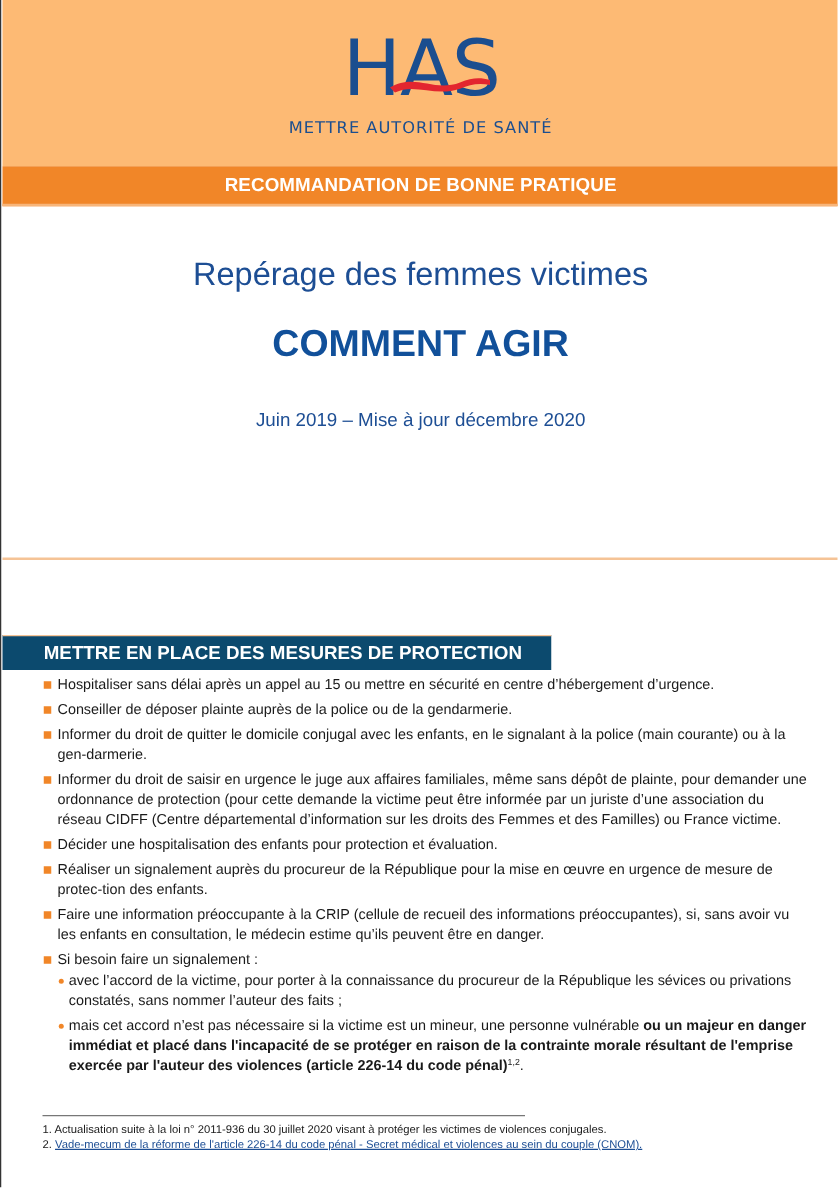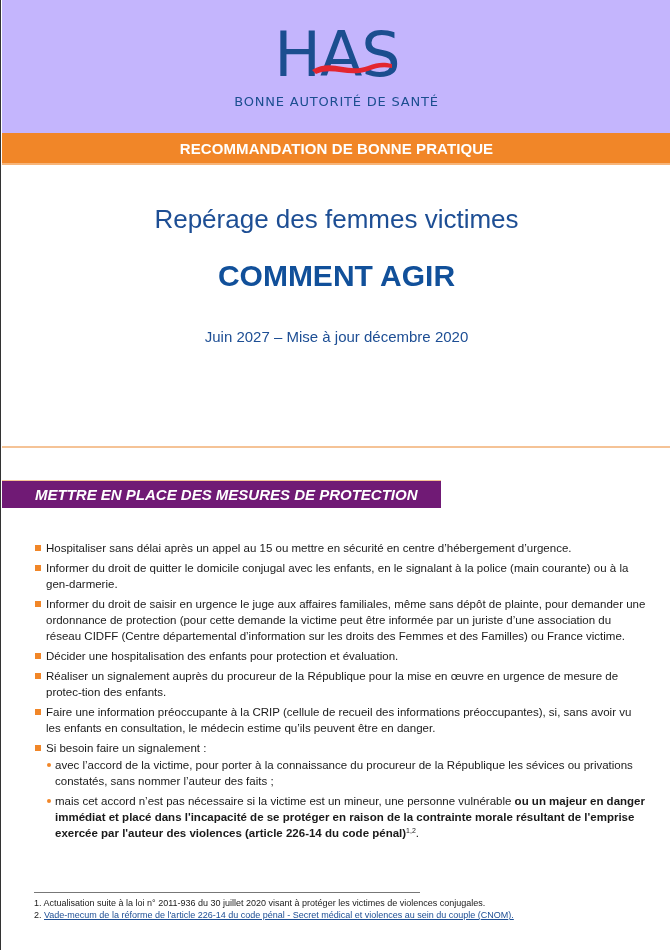--- a/index.html
+++ b/index.html
@@ -1,36 +1,36 @@
 <!DOCTYPE html>
 <html><head>
   <meta charset="utf-8">
   <style>
     * { margin: 0; padding: 0; box-sizing: border-box; }
     html, body { width: 670px; height: 950px; background: #ffffff; overflow: hidden; }
     body { font-family: "Liberation Sans", sans-serif; position: relative; }
     .page { position: absolute; left: 0; top: 0; width: 670px; height: 950px; border-left: 1px solid #333; background: #fff; }
 
-    .header-band { position: absolute; left: 1px; top: 0; width: 669px; height: 133px; background: #c4b5fd; padding-left: 24px; }
+    .header-band { position: absolute; left: 1px; top: 0; width: 669px; height: 133px; background: #fdba74; padding-left: 24px; }
     .logo { position: absolute; left: 0; width: 669px; top: 22px; text-align: center; }
     .logo-mark { position: relative; display: inline-block; width: 130px; height: 66px; }
     .logo-letters { position: absolute; left: 0; top: 0; width: 130px; height: 66px; }
     .logo-sub { margin-top: 2px; color: #1b4e8f; font-family: "DejaVu Sans", sans-serif; font-size: 13px; letter-spacing: 0.8px; }
 
     .rbp-band { position: absolute; left: 1px; top: 133px; width: 669px; height: 32px; background: #f18628; border-bottom: 2px solid #f7b57a; }
     .rbp-band span { display: block; text-align: center; color: #fff; font-weight: bold; font-size: 15px; line-height: 32px; letter-spacing: 0.1px; }
 
     .title-block { position: absolute; left: 1px; top: 200px; width: 669px; text-align: center; color: #1d4e94; }
     .title-line { font-size: 26px; line-height: 38px; }
     .title-main { font-size: 30px; font-weight: bold; margin-top: 20px; line-height: 36px; color: #11509a; }
     .title-date { font-size: 15px; margin-top: 34px; }
 
     .divider { position: absolute; left: 1px; top: 446px; width: 669px; height: 2px; background: #f5c396; }
 
-    .section-band { position: absolute; left: 1px; top: 480px; width: 439px; height: 28px; background: #701a75; border-top: 1px solid #f5c396; font-style: italic; }
+    .section-band { position: absolute; left: 1px; top: 508px; width: 439px; height: 28px; background: #0c4a6e; border-top: 1px solid #f5c396; }
     .section-band span { display: block; color: #fff; font-weight: bold; font-size: 15px; line-height: 27px; padding-left: 33px; }
 
     .content { position: absolute; left: 33px; top: 540px; width: 615px; color: #1a1a1a; font-size: 11.5px; line-height: 16px; }
     .sub-heading { color: #11509a; font-weight: bold; font-size: 14px; margin-bottom: 7px; }
     ul.bullets { list-style: none; }
     ul.bullets > li { position: relative; padding-left: 12px; margin-bottom: 4px; }
     ul.bullets > li::before { content: ""; position: absolute; left: 1px; top: 5px; width: 6px; height: 6px; background: #f18628; }
     ul.subs { list-style: none; margin-top: 1px; }
     ul.subs > li { position: relative; padding-left: 9px; margin-bottom: 4px; }
     ul.subs > li::before { content: ""; position: absolute; left: 1px; top: 6px; width: 4px; height: 4px; border-radius: 2px; background: #f18628; }
@@ -47,43 +47,44 @@
 <div class="page">
 
   <div class="header-band">
     <div class="logo">
       <div class="logo-mark">
         <svg class="logo-letters" viewBox="0 0 130 66" width="130" height="66">
           <text x="65" y="54" text-anchor="middle" font-family="DejaVu Sans, sans-serif" font-size="62" fill="#1b4e8f" letter-spacing="-1">HAS</text>
           <path d="M40 48 C 60 36, 75 52, 96 44 C 106 40, 112 40, 120 42 L 120 46 C 110 44, 104 46, 96 49 C 76 56, 60 44, 44 52 Z" fill="#e3262f"></path>
         </svg>
       </div>
-      <div class="logo-sub">BONNE AUTORITÉ DE SANTÉ</div>
+      <div class="logo-sub">METTRE AUTORITÉ DE SANTÉ</div>
     </div>
   </div>
 
   <div class="rbp-band">
     <span>RECOMMANDATION DE BONNE PRATIQUE</span>
   </div>
 
   <div class="title-block">
     <div class="title-line">Repérage des femmes victimes</div>
     <div class="title-main">COMMENT AGIR</div>
-    <div class="title-date">Juin 2027 – Mise à jour décembre 2020</div>
+    <div class="title-date">Juin 2019 – Mise à jour décembre 2020</div>
   </div>
 
   <div class="divider"></div>
 
   <div class="section-band">
     <span>METTRE EN PLACE DES MESURES DE PROTECTION</span>
   </div>
 
   <div class="content">
     <ul class="bullets">
       <li>Hospitaliser sans délai après un appel au 15 ou mettre en sécurité en centre d’hébergement d’urgence.</li>
+      <li>Conseiller de déposer plainte auprès de la police ou de la gendarmerie.</li>
       <li>Informer du droit de quitter le domicile conjugal avec les enfants, en le signalant à la police (main courante) ou à la gen-darmerie.</li>
       <li>Informer du droit de saisir en urgence le juge aux affaires familiales, même sans dépôt de plainte, pour demander une ordonnance de protection (pour cette demande la victime peut être informée par un juriste d’une association du réseau CIDFF (Centre départemental d’information sur les droits des Femmes et des Familles) ou France victime.</li>
       <li>Décider une hospitalisation des enfants pour protection et évaluation.</li>
       <li>Réaliser un signalement auprès du procureur de la République pour la mise en œuvre en urgence de mesure de protec-tion des enfants.</li>
       <li>Faire une information préoccupante à la CRIP (cellule de recueil des informations préoccupantes), si, sans avoir vu les enfants en consultation, le médecin estime qu’ils peuvent être en danger.</li>
       <li>
         <span>Si besoin faire un signalement :</span>
         <ul class="subs">
           <li>avec l’accord de la victime, pour porter à la connaissance du procureur de la République les sévices ou privations constatés, sans nommer l’auteur des faits ;</li>
           <li><span>mais cet accord n’est pas nécessaire si la victime est un mineur, une personne vulnérable </span><b>ou un majeur en danger immédiat et placé dans l'incapacité de se protéger en raison de la contrainte morale résultant de l'emprise exercée par l'auteur des violences (article 226-14 du code pénal)</b><sup>1,2</sup><span>.</span></li>

